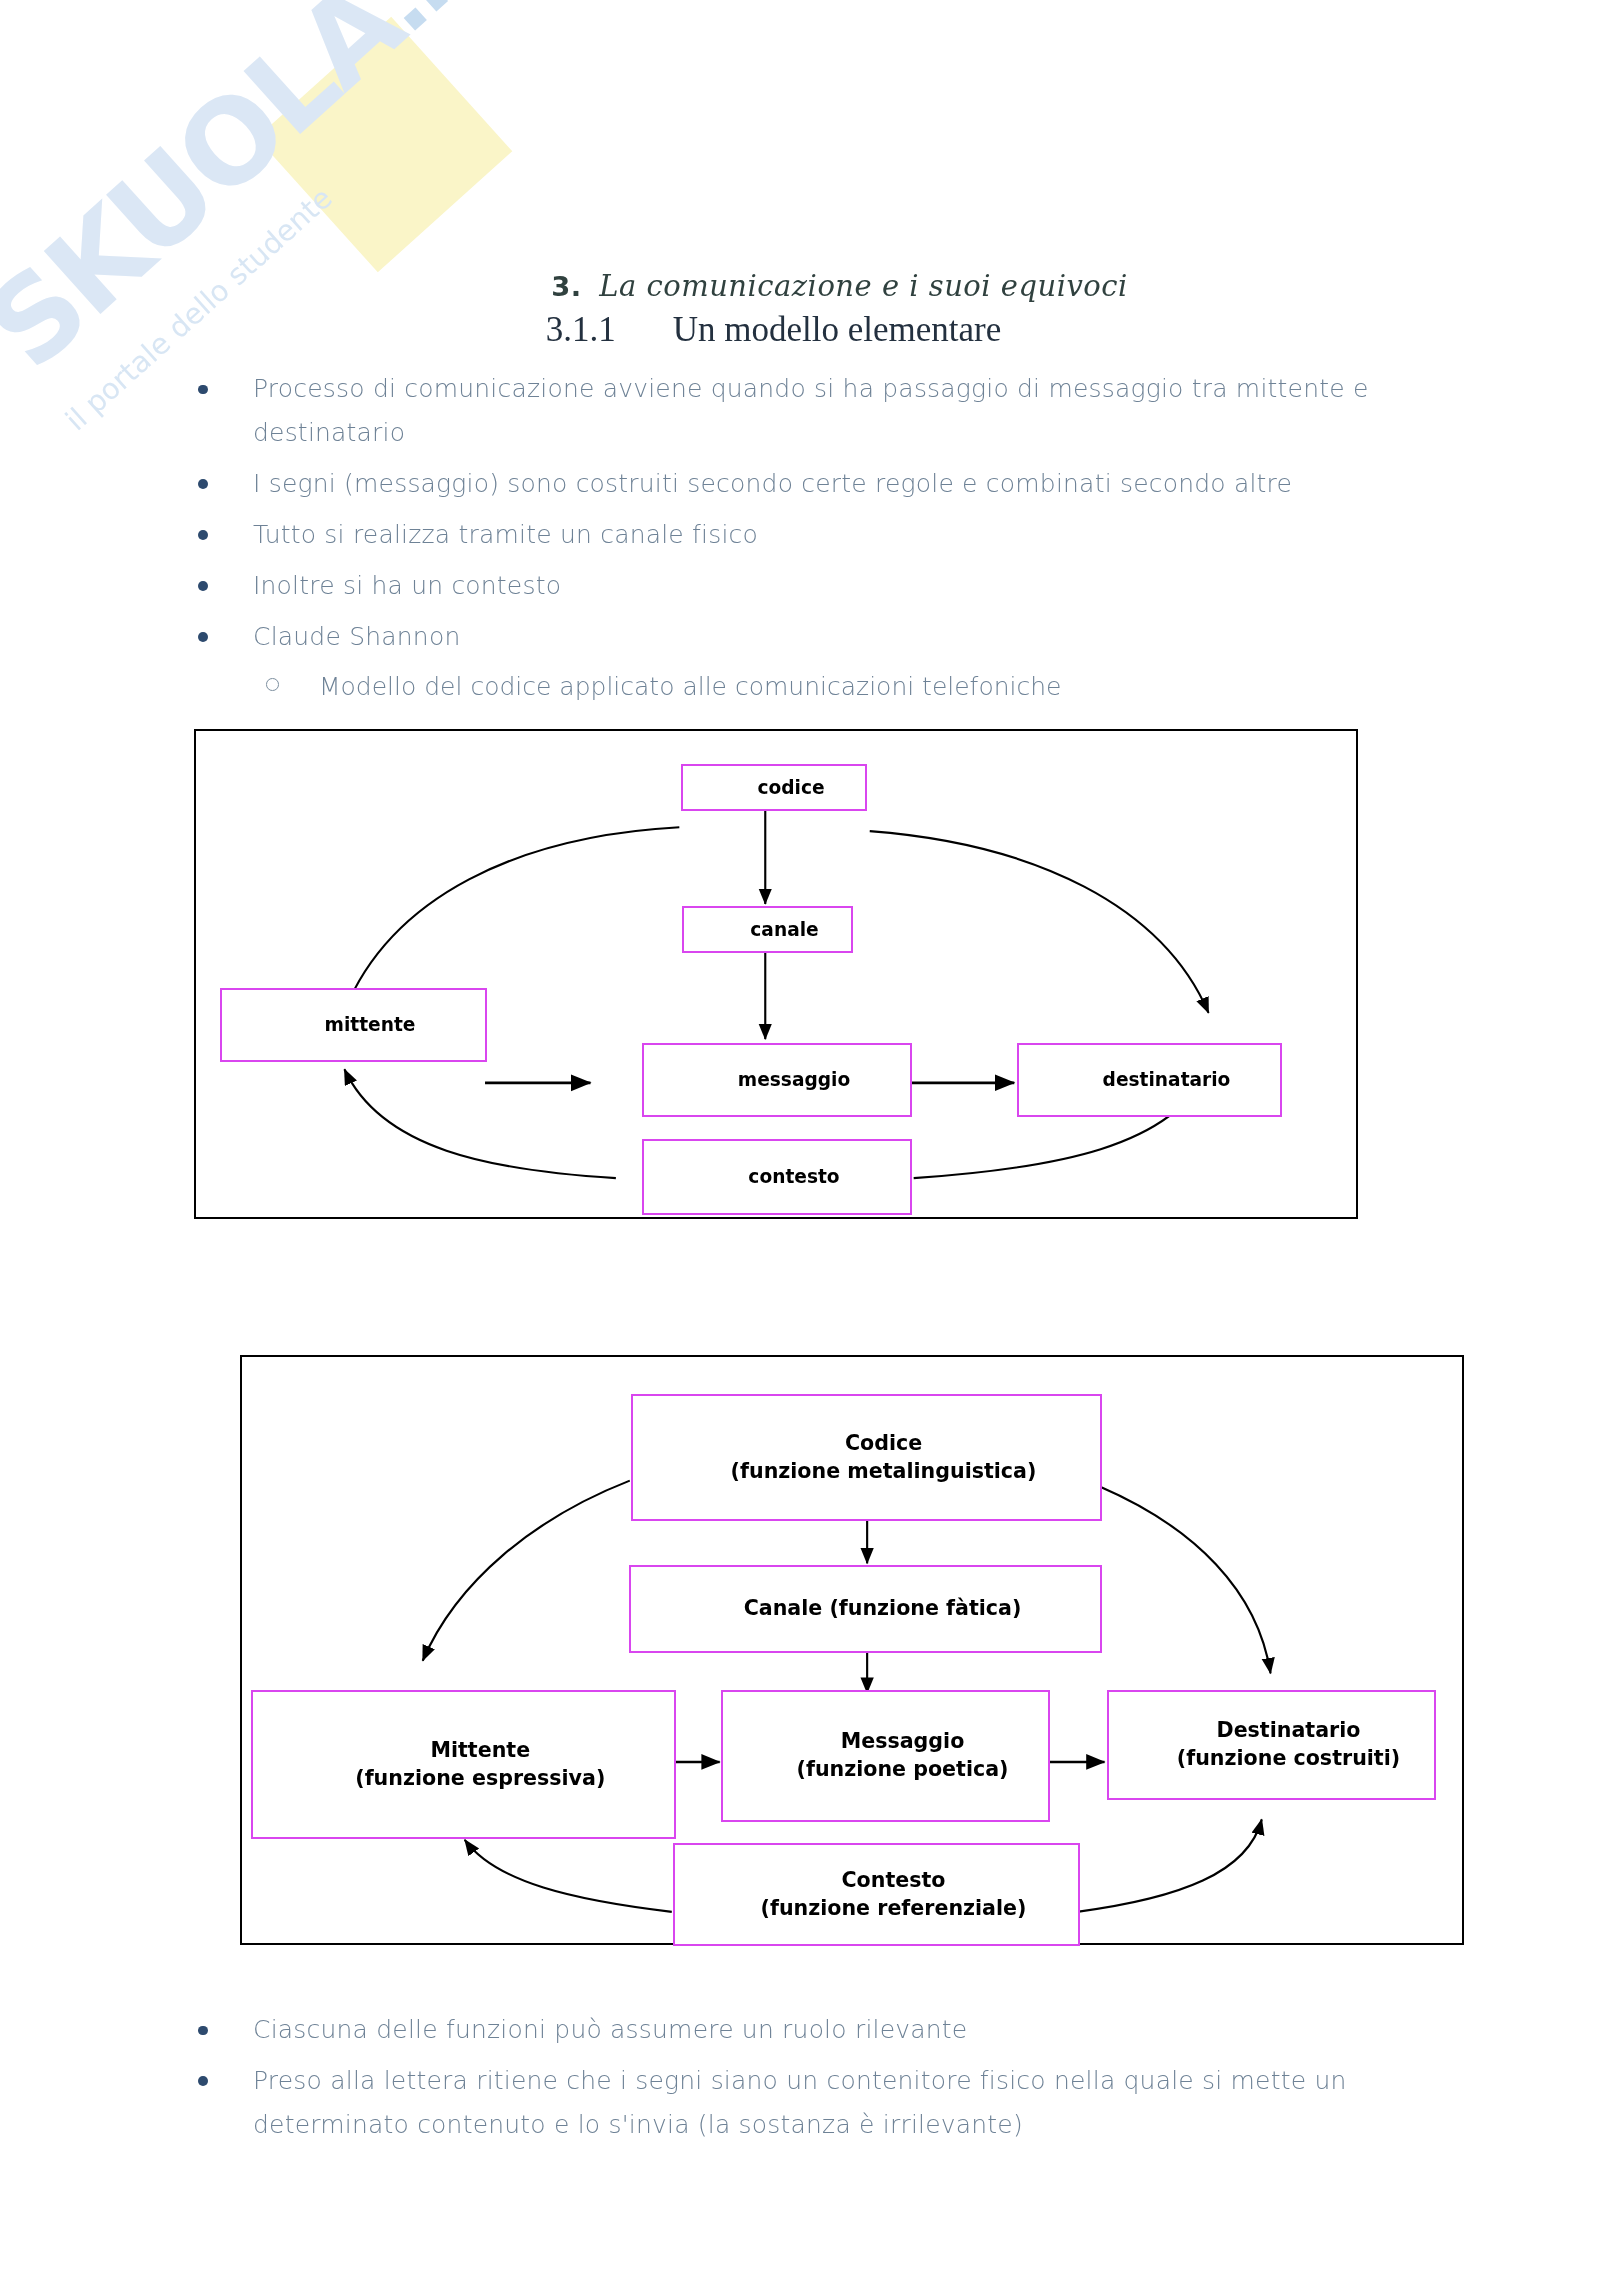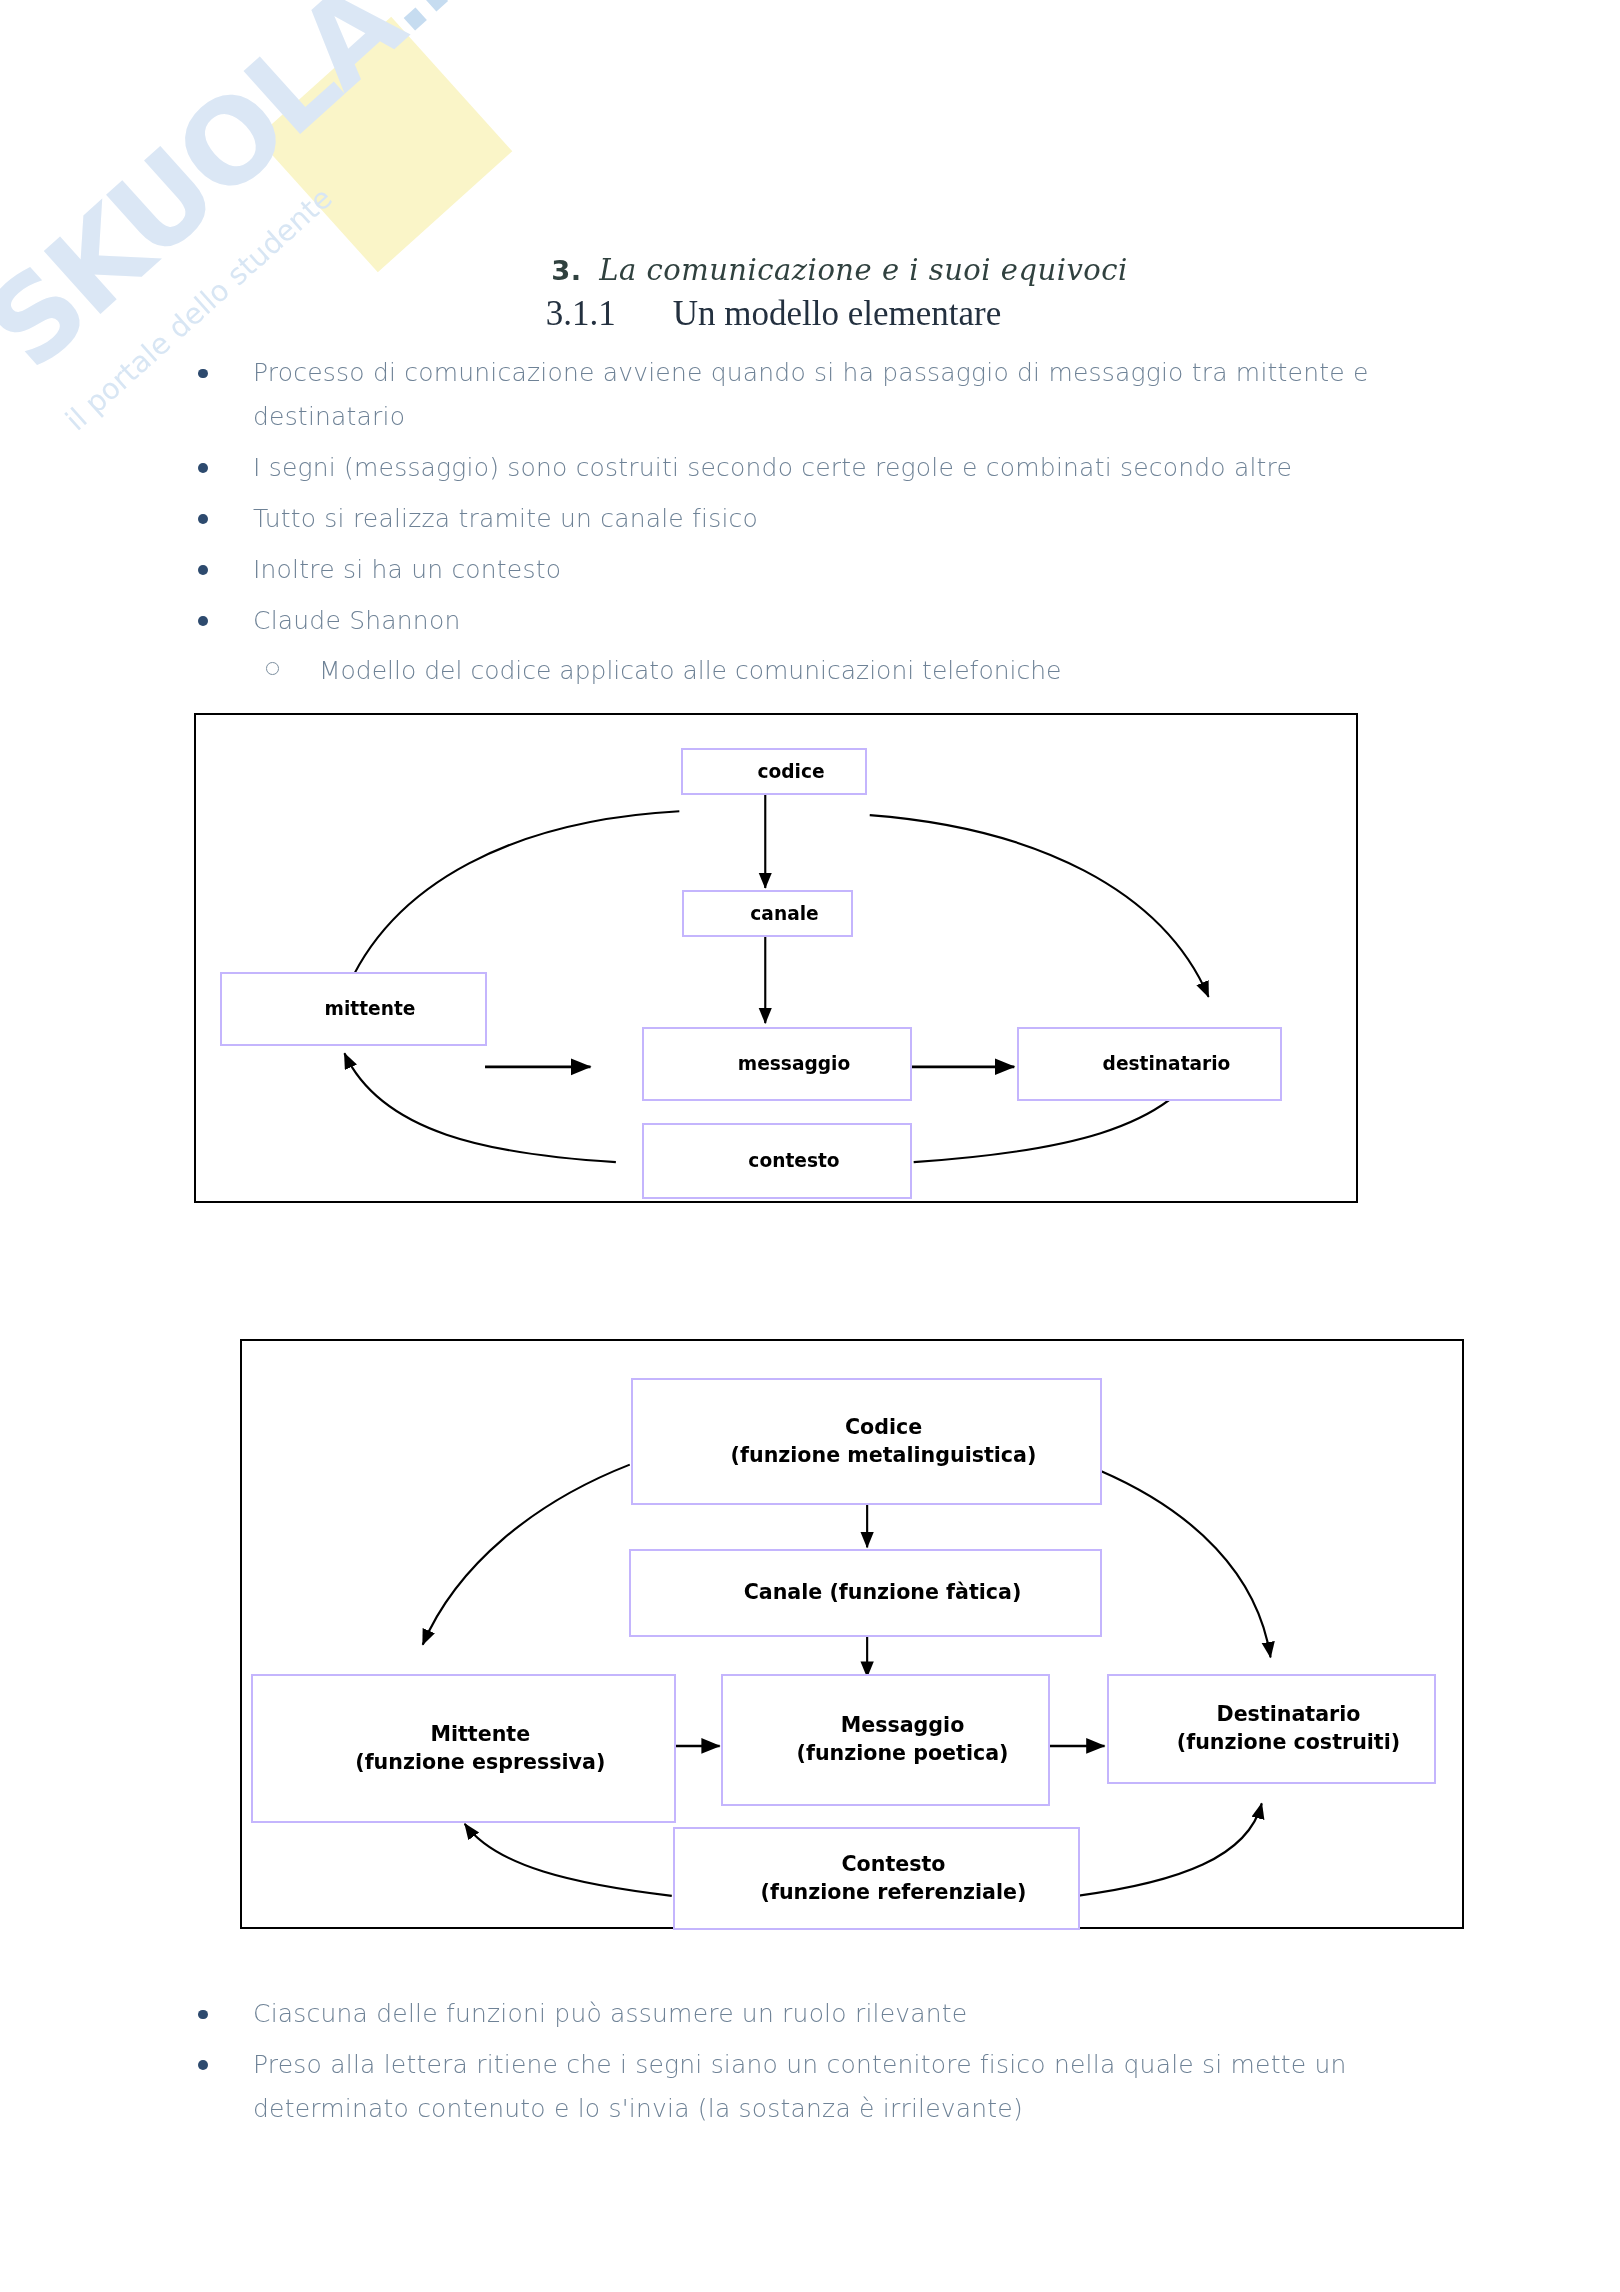--- a/index.html
+++ b/index.html
@@ -62,20 +62,21 @@
     font-size: 29px;
     color: #d8e6f4;
     white-space: nowrap;
   }
 
   
   #page {
     position: absolute;
     inset: 0;
     z-index: 2;
+    margin-top: 16px;
   }
 
   .h-chapter {
     position: absolute;
     left: 0;
     top: 253px;
     width: 1620px;
     text-align: center;
     padding-left: 59px;
     box-sizing: border-box;
@@ -194,21 +195,21 @@
   }
   .diagram svg {
     position: absolute;
     left: 0;
     top: 0;
     width: 100%;
     height: 100%;
   }
   .node {
     position: absolute;
-    border: 2px solid #c4b5fd;
+    border: 2px solid #d946ef;
     background: #fff;
     box-sizing: border-box;
     display: flex;
     align-items: center;
     justify-content: center;
     text-align: center;
     font-family: "DejaVu Sans", sans-serif;
     font-weight: bold;
     color: #000;
     line-height: 1.35;

